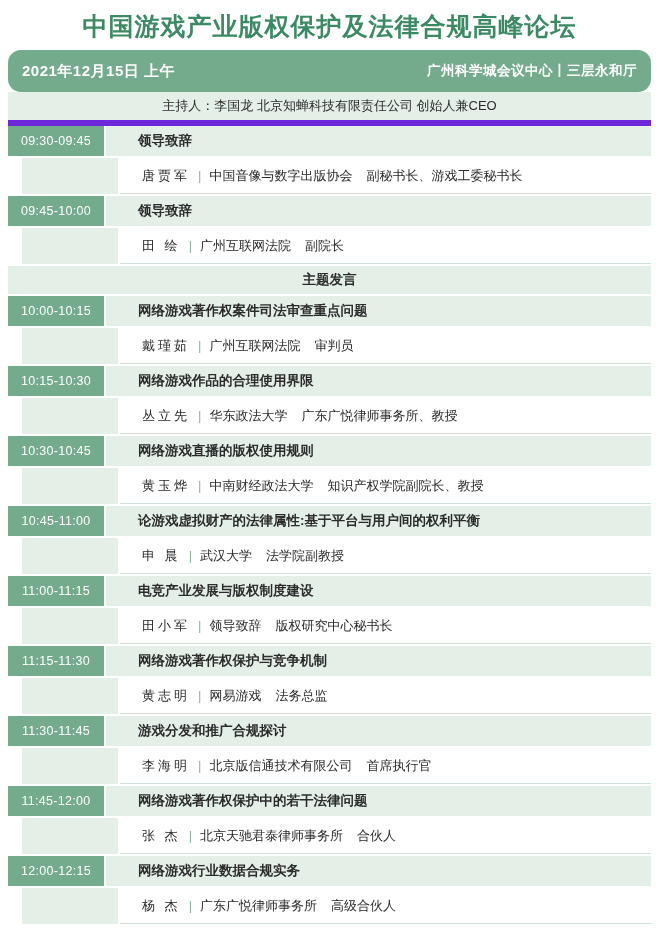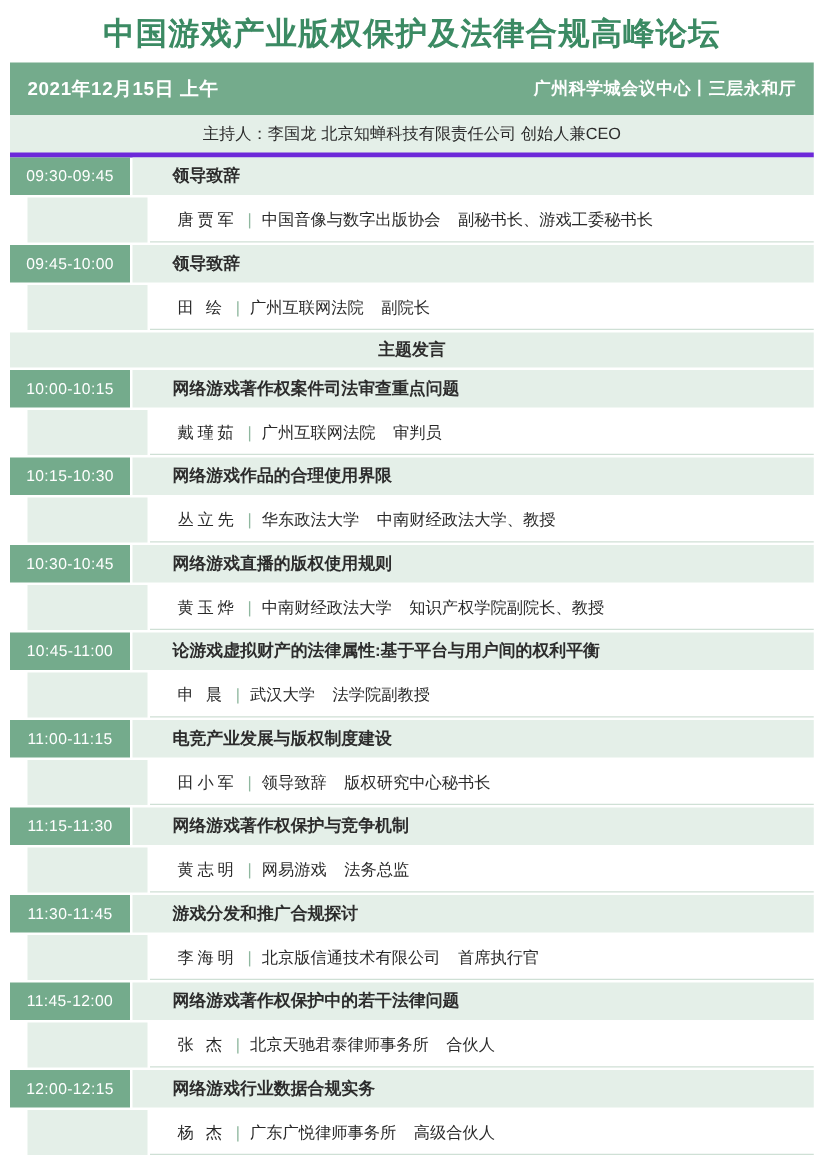--- a/index.html
+++ b/index.html
@@ -40,41 +40,42 @@
   
   .header-band {
     height: 42px;
     background: #74ab8c;
     display: flex;
     align-items: center;
     justify-content: space-between;
     padding: 0 14px;
     color: #ffffff;
     margin-top: 4px;
+    border-radius: 13px;
   }
   .header-date {
     font-size: 15px;
     font-weight: bold;
     letter-spacing: .5px;
   }
   .header-venue {
     font-size: 13.5px;
     font-weight: bold;
     letter-spacing: .5px;
   }
   
   .host-row {
     height: 34px;
     background: #e4efe8;
     display: flex;
     align-items: center;
     justify-content: center;
     font-size: 13px;
     color: #2c2c2c;
-    border-bottom: 4px solid #6d28d9;
+    border-bottom: 6px solid #6d28d9;
   }
   
   .section-row {
     height: 30px;
     background: #e4efe8;
     display: flex;
     align-items: center;
     justify-content: center;
     font-size: 13.5px;
     font-weight: bold;
@@ -210,21 +211,21 @@
         <div class="item-top">
           <div class="time-cell">10:15-10:30</div>
           <div class="topic-cell">网络游戏作品的合理使用界限</div>
         </div>
         <div class="item-bottom">
           <div class="blank-cell"></div>
           <div class="speaker-cell">
             <span class="speaker-name">丛立先</span>
             <span class="sep">|</span>
             <span class="speaker-org">华东政法大学</span>
-            <span class="speaker-title">中南财经政法大学、教授</span>
+            <span class="speaker-title">广东广悦律师事务所、教授</span>
           </div>
         </div>
       </div>
       <div class="item">
         <div class="item-top">
           <div class="time-cell">10:30-10:45</div>
           <div class="topic-cell">网络游戏直播的版权使用规则</div>
         </div>
         <div class="item-bottom">
           <div class="blank-cell"></div>

